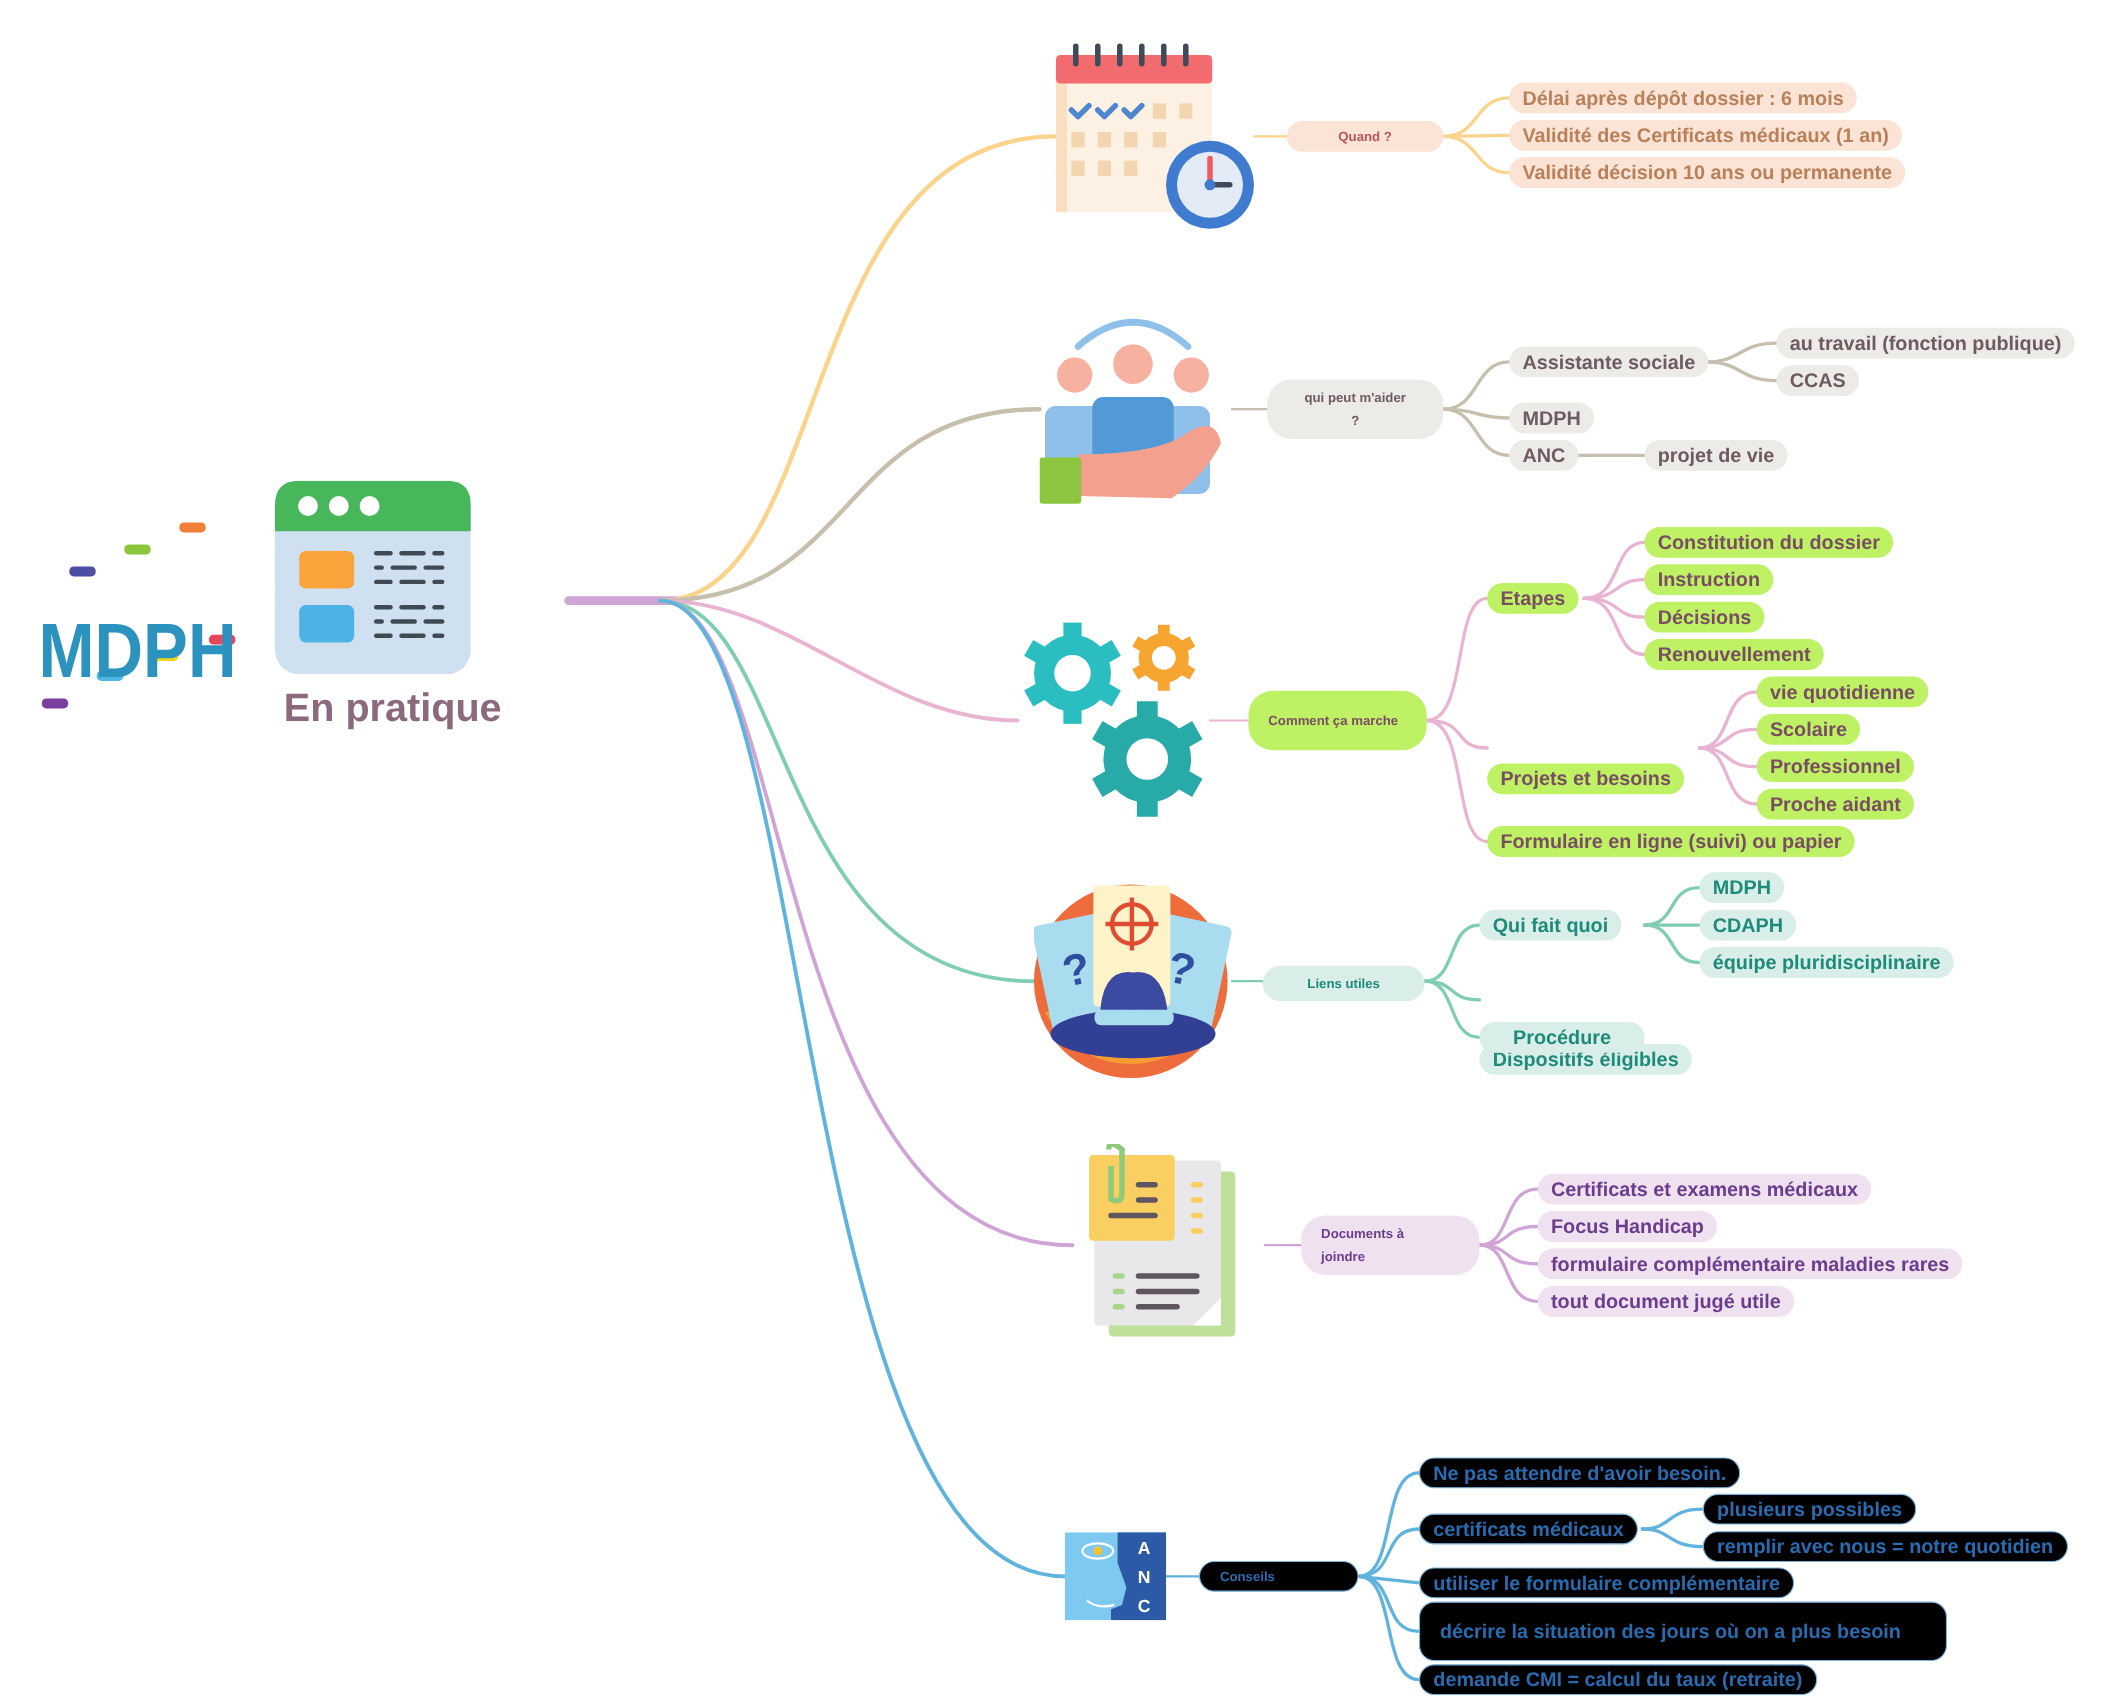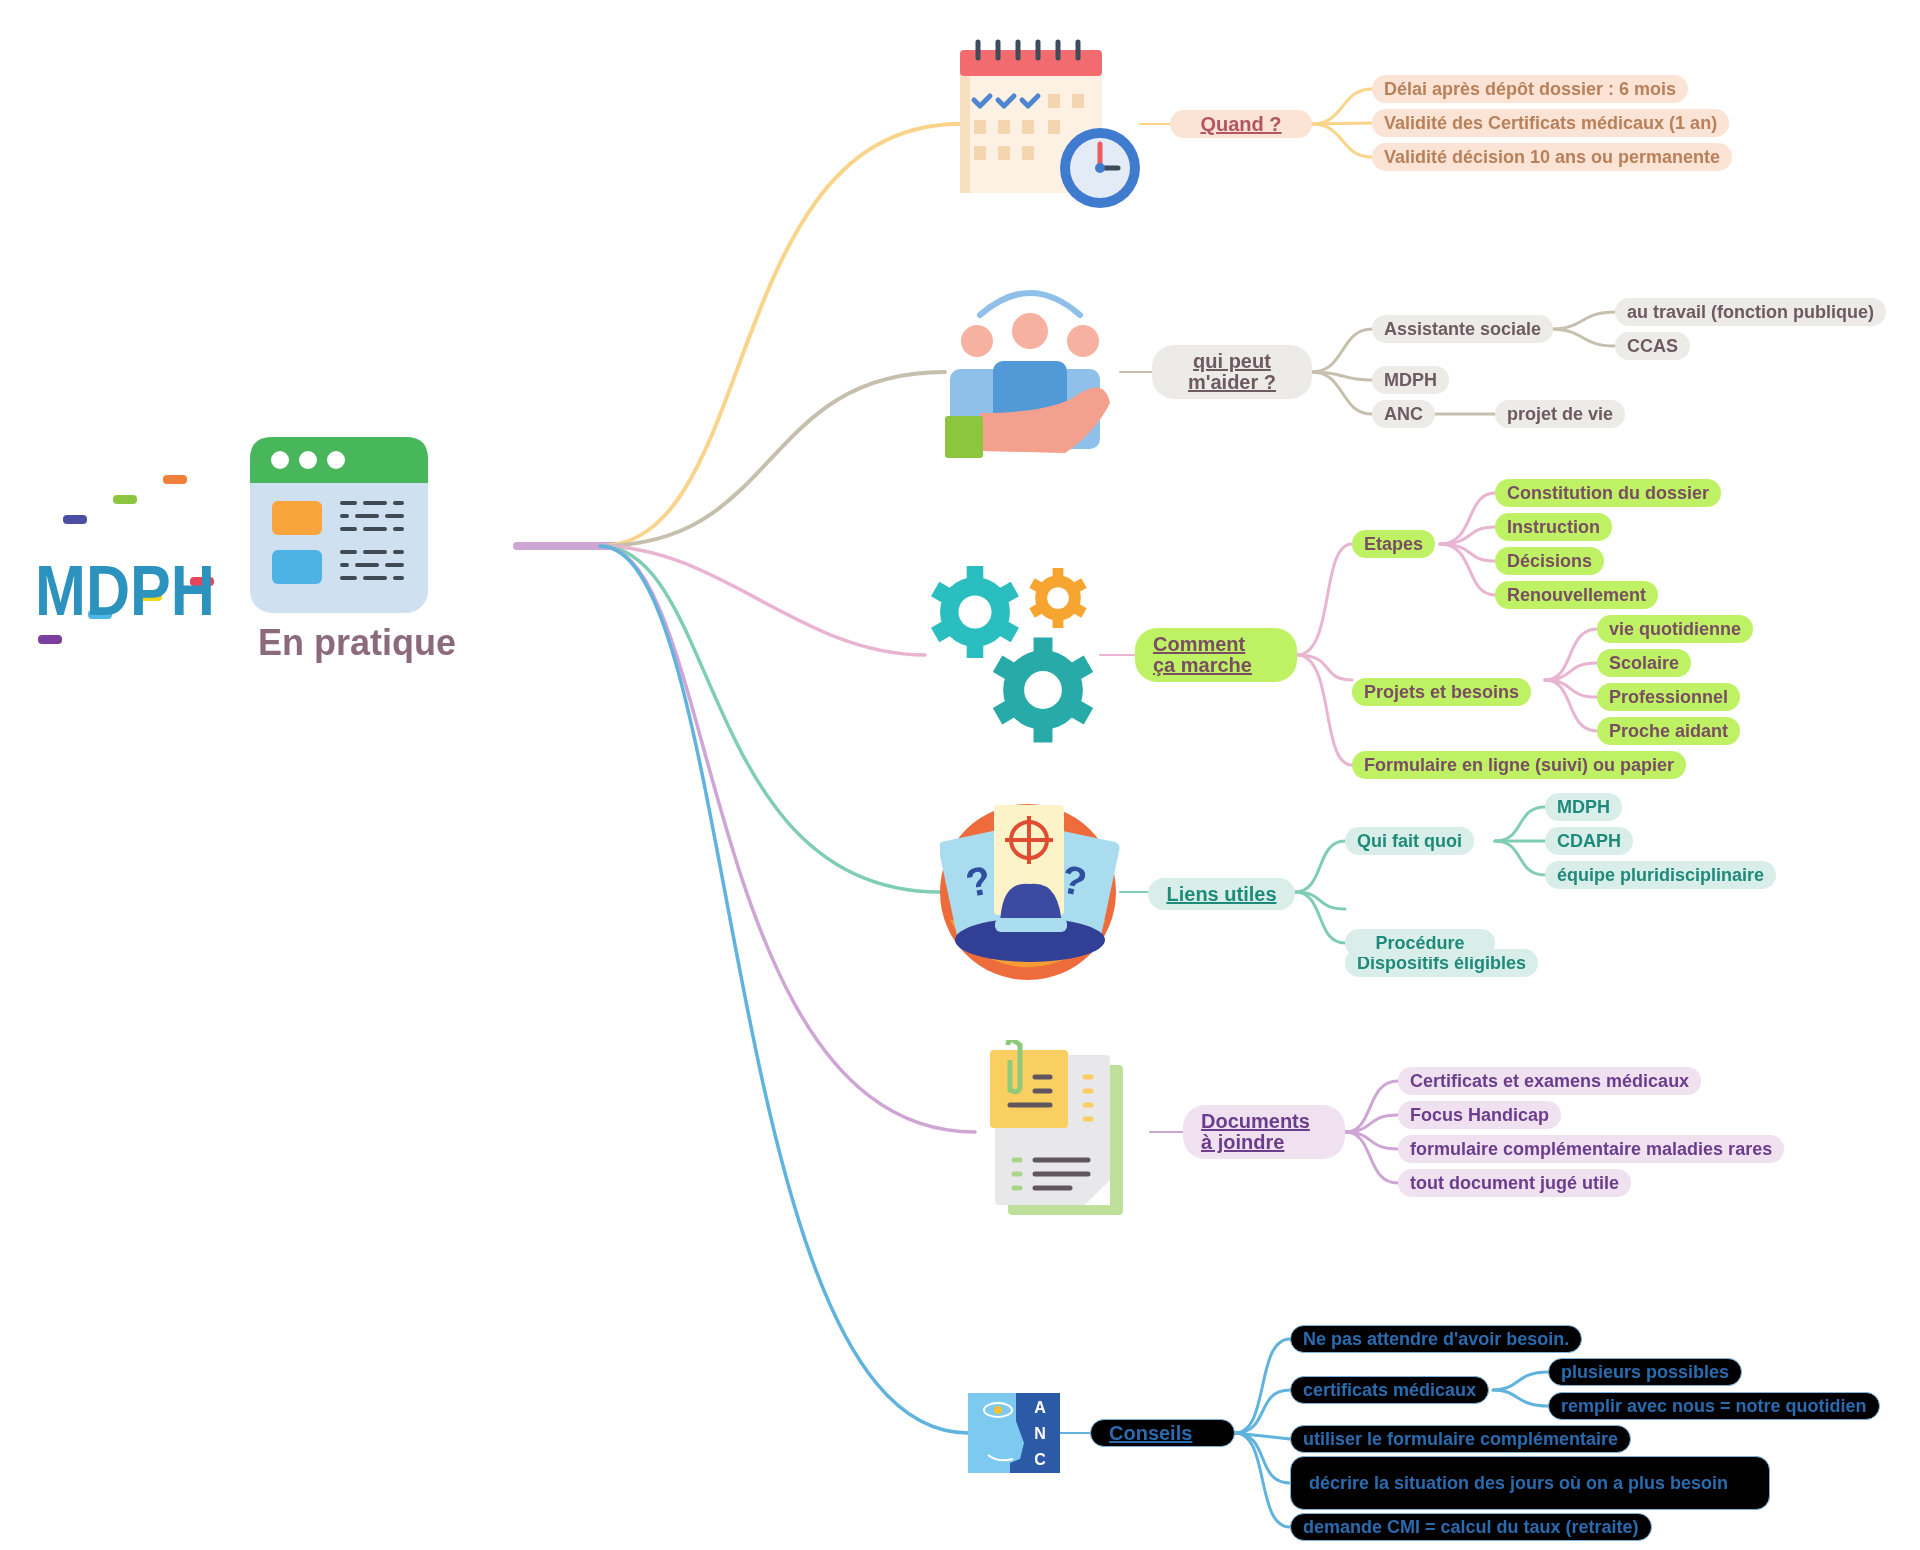--- a/index.html
+++ b/index.html
@@ -2,21 +2,21 @@
 <html><head>
 <meta charset="utf-8">
 <style>
   html, body { margin:0; padding:0; background:#ffffff; }
   body { width:1920px; height:1550px; position:relative; overflow:hidden;
          font-family:"Liberation Sans", sans-serif; }
   #links { position:absolute; left:0; top:0; width:1920px; height:1550px; }
   .pill { position:absolute; box-sizing:border-box; white-space:nowrap;
           font-weight:bold; font-size:18px; line-height:22px;
           padding:0 12px; border-radius:14px; display:flex; align-items:center; height:28px; }
-  .pill.main { font-size:20px; border-radius:22px; padding:0 18px;text-decoration:underline; }
+  .pill.main { font-size:12px; border-radius:22px; padding:0 18px; }
   .pill.two { height:54px; white-space:normal; line-height:21px; }
   .icon { position:absolute; }
   .root-label { position:absolute; left:258px; top:622px; font-size:36px; font-weight:bold; color:#8b6a7c; }
   
   .t-quand { background:#fbe3d5; color:#b8815a; }
   .t-quand.main { color:#b35563; }
   .t-qui { background:#ecebe7; color:#6d5a63; }
   .t-comment { background:#bef264; color:#7a4e62; }
   .t-liens { background:#d9eee9; color:#1e8a7a; }
   .t-docs { background:#efe1f0; color:#6b3d8c; }
@@ -255,21 +255,21 @@
   </div>
 <div class="pill t-comment" style="left:1495px;top:513px;">
     <span>Instruction</span>
   </div>
 <div class="pill t-comment" style="left:1495px;top:547px;">
     <span>Décisions</span>
   </div>
 <div class="pill t-comment" style="left:1495px;top:581px;">
     <span>Renouvellement</span>
   </div>
-<div class="pill t-comment" style="left:1352px;top:678px;">
+<div class="pill t-comment" style="left:1352px;top:694px;">
     <span>Projets et besoins</span>
   </div>
 <div class="pill t-comment" style="left:1597px;top:615px;">
     <span>vie quotidienne</span>
   </div>
 <div class="pill t-comment" style="left:1597px;top:649px;">
     <span>Scolaire</span>
   </div>
 <div class="pill t-comment" style="left:1597px;top:683px;">
     <span>Professionnel</span>

